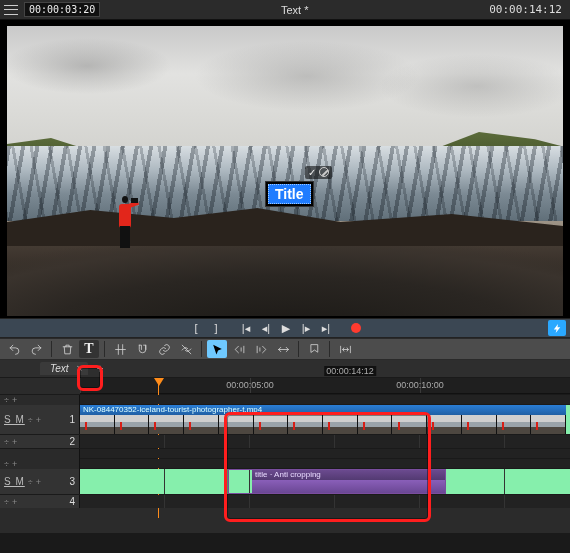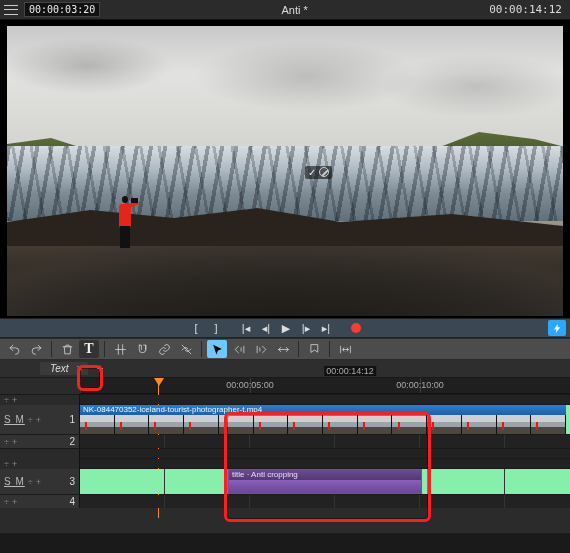--- a/index.html
+++ b/index.html
@@ -303,23 +303,24 @@
     background:
       linear-gradient(#cfcfcf 0 35%, #9aa3aa 35% 65%, #4d4740 65% 100%);
     position: relative;
   }
   .thumbs .th::after {
     content: ""; position: absolute; left: 15%; top: 38%; width: 2px; height: 8px;
     background: #d81f16;
   }
 
   .title-clip {
-    position: absolute; left: 148px; width: 194px; top: 0; bottom: 0;
+    position: absolute; left: 148px; width: 218px; top: 0; bottom: 0;
     display: flex; flex-direction: column;
     border: 1px solid #7a4d9e;
+    padding-left: 23px;
   }
   .title-clip .hdr {
     height: 10px; background: linear-gradient(#6b4a8f, #533a72);
     color: #e9dbff; font-size: 8px; line-height: 10px; padding-left: 3px;
     white-space: nowrap; overflow: hidden;
   }
   .title-clip .body {
     flex: 1; background: linear-gradient(#8a5fb9, #6a4794);
   }
 
@@ -338,21 +339,21 @@
 </head>
 <body>
 
 <div class="top-bar">
   <div class="hamburger">
     <span></span>
       <span></span>
       <span></span>
   </div>
   <div class="tc-box">00:00:03:20</div>
-  <div class="top-title">Anti *</div>
+  <div class="top-title">Text *</div>
   <div class="top-dur">00:00:14:12</div>
 </div>
 
 <div class="preview-wrap">
   <div class="preview">
     <div class="sky"></div>
     <div class="clouds"></div>
     <div class="mountain">
         <div class="mnt-left"></div>
         <div class="mnt-right"></div>
@@ -365,20 +366,23 @@
         <div class="body"></div>
         <div class="arm"></div>
         <div class="legs"></div>
     </div>
     <div class="cam"></div>
 
     <div class="title-ctl">
       <span class="ck">✓</span>
       <span class="no"></span>
     </div>
+    <div class="title-overlay">
+      <span class="chip">Title</span>
+    </div>
   </div>
 
 </div>
 
 <div class="transport">
   <div class="spacer"></div>
   <div class="tbtn">[</div>
   <div class="tbtn">]</div>
   <div style="width:10px"></div>
   <div class="tbtn">|◂</div>

